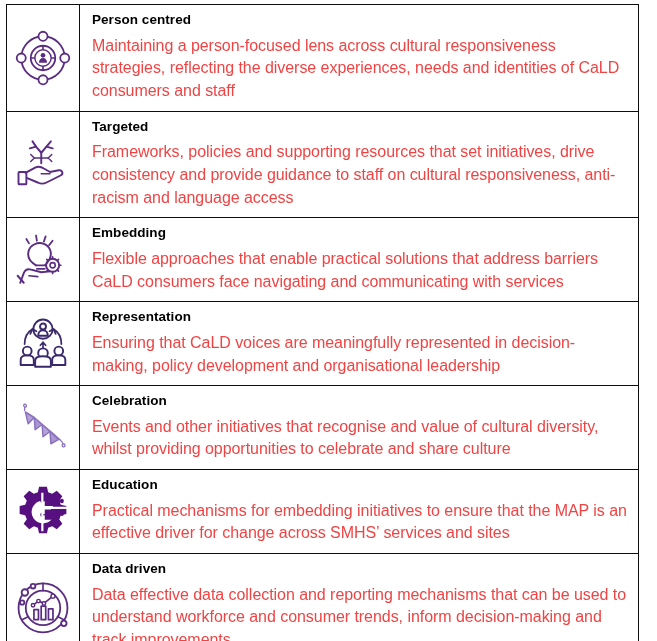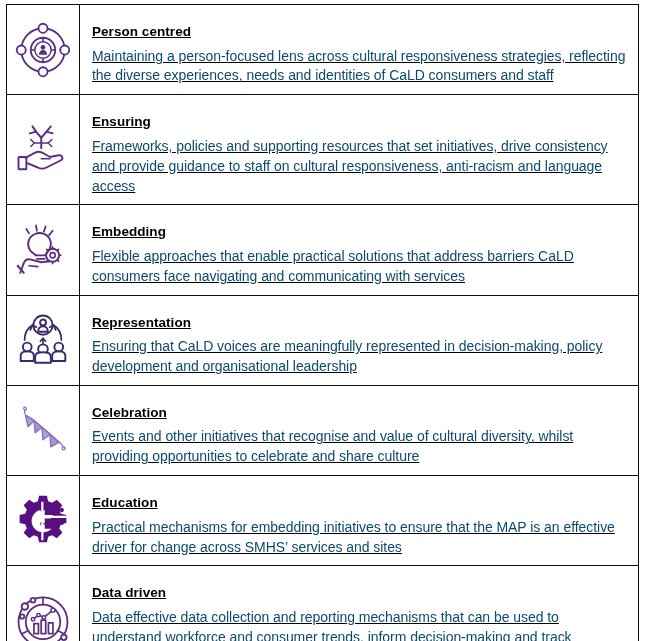--- a/index.html
+++ b/index.html
@@ -27,35 +27,34 @@
     border-bottom: none;
   }
   td.icon-cell {
     width: 72px;
     border-right: 1.5px solid #0d0d0d;
     text-align: center;
     vertical-align: middle;
     padding: 2px 0;
   }
   td.text-cell {
-    padding: 19px 10px 8px 12px;
+    padding: 7px 10px 8px 12px;
     vertical-align: top;
-    text-decoration: underline;
   }
   .theme-title {
     font-size: 13.5px;
     font-weight: bold;
     color: #000000;
     line-height: 1.15;
     margin: 0 0 7px 0;
     letter-spacing: 0.05px;
   }
   .theme-desc {
-    font-size: 14px;
-    color: #0c4a6e;
+    font-size: 16px;
+    color: #ef4444;
     line-height: 1.42;
     margin: 0;
     letter-spacing: -0.05px;
   }
   .icon-svg {
     display: block;
     margin: 0 auto;
   }
 </style>
 </head>
@@ -95,21 +94,21 @@
           <path d="M36 11 L41 5 M36 11 L43 13"></path>
           <path d="M30 24 L22 24 M30 24 L38 24" stroke-width="1.9"></path>
           <path d="M22 24 L18 20 M22 24 L18 28" stroke-width="1.7"></path>
           <path d="M38 24 L42 20 M38 24 L42 28" stroke-width="1.7"></path>
           <path d="M12 41 L23 35 C26 33.5 30 34 33 36 L40 40 L50 38 C54 37.5 56 42 52 44 L36 52 C33 53.5 29 53.5 26 52 L14 47"></path>
           <path d="M30 42 L40 42" stroke-width="1.9"></path>
           <rect x="4" y="40" width="9" height="14" rx="1" stroke-width="2.2"></rect>
         </svg>
       </td>
       <td class="text-cell">
-        <p class="theme-title">Ensuring</p>
+        <p class="theme-title">Targeted</p>
         <p class="theme-desc">Frameworks, policies and supporting resources that set initiatives, drive consistency and provide guidance to staff on cultural responsiveness, anti-racism and language access</p>
       </td>
     </tr>
 
     <tr>
       <td class="icon-cell">
         <svg class="icon-svg" width="56" height="56" viewBox="0 0 64 64" fill="none" stroke="#5b2d82" stroke-width="2.2" stroke-linecap="round" stroke-linejoin="round">
           <path d="M13 8 L16 13 M24 4 L25 10 M35 5 L33 11 M43 10 L39 15" stroke-width="2"></path>
           <path d="M24 38 C17 34 14 28 15.5 22 C17.5 14.5 26 11 33 13.5 C40 16 43 24 39.5 31 C38 34 36 35.5 35 38"></path>
           <path d="M23.5 38 L35.5 38" stroke-width="2"></path>

